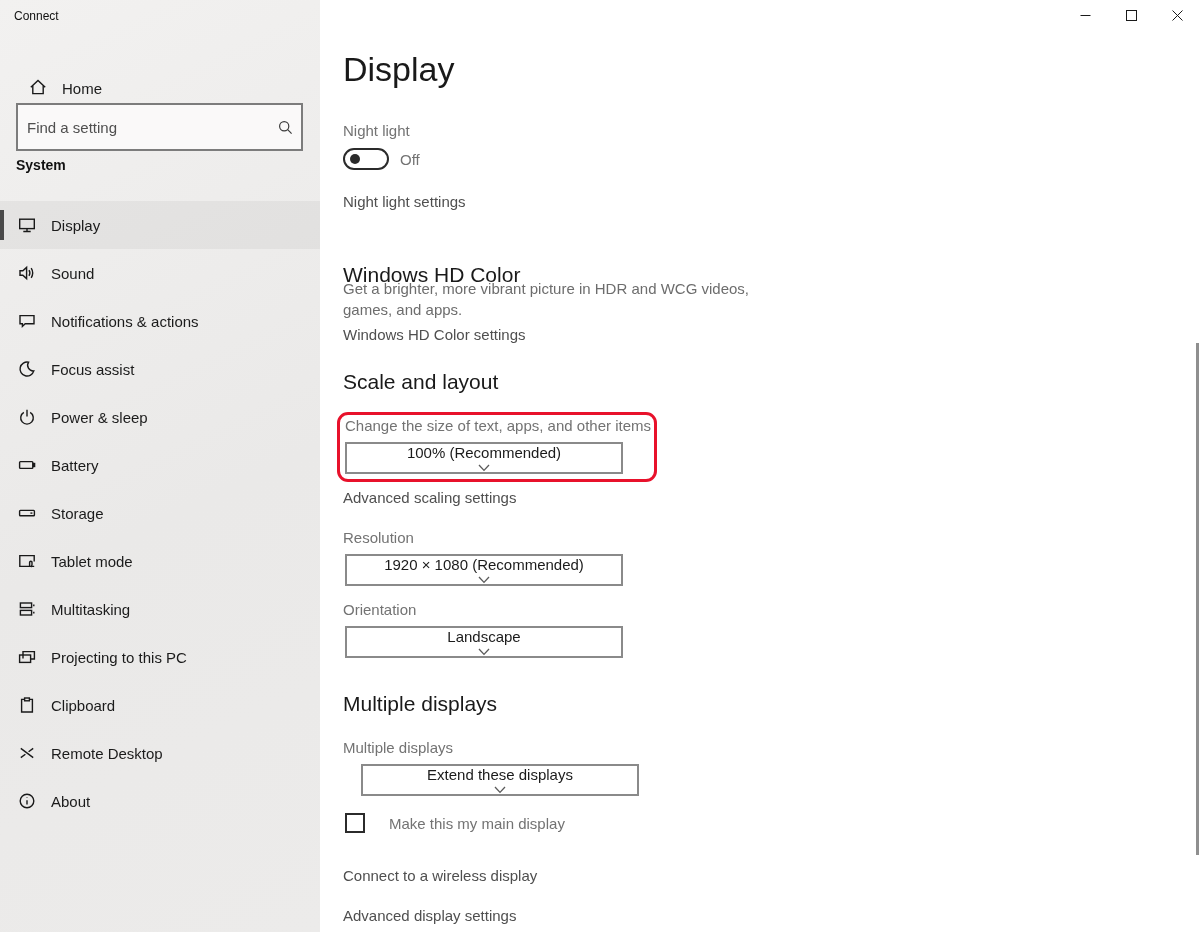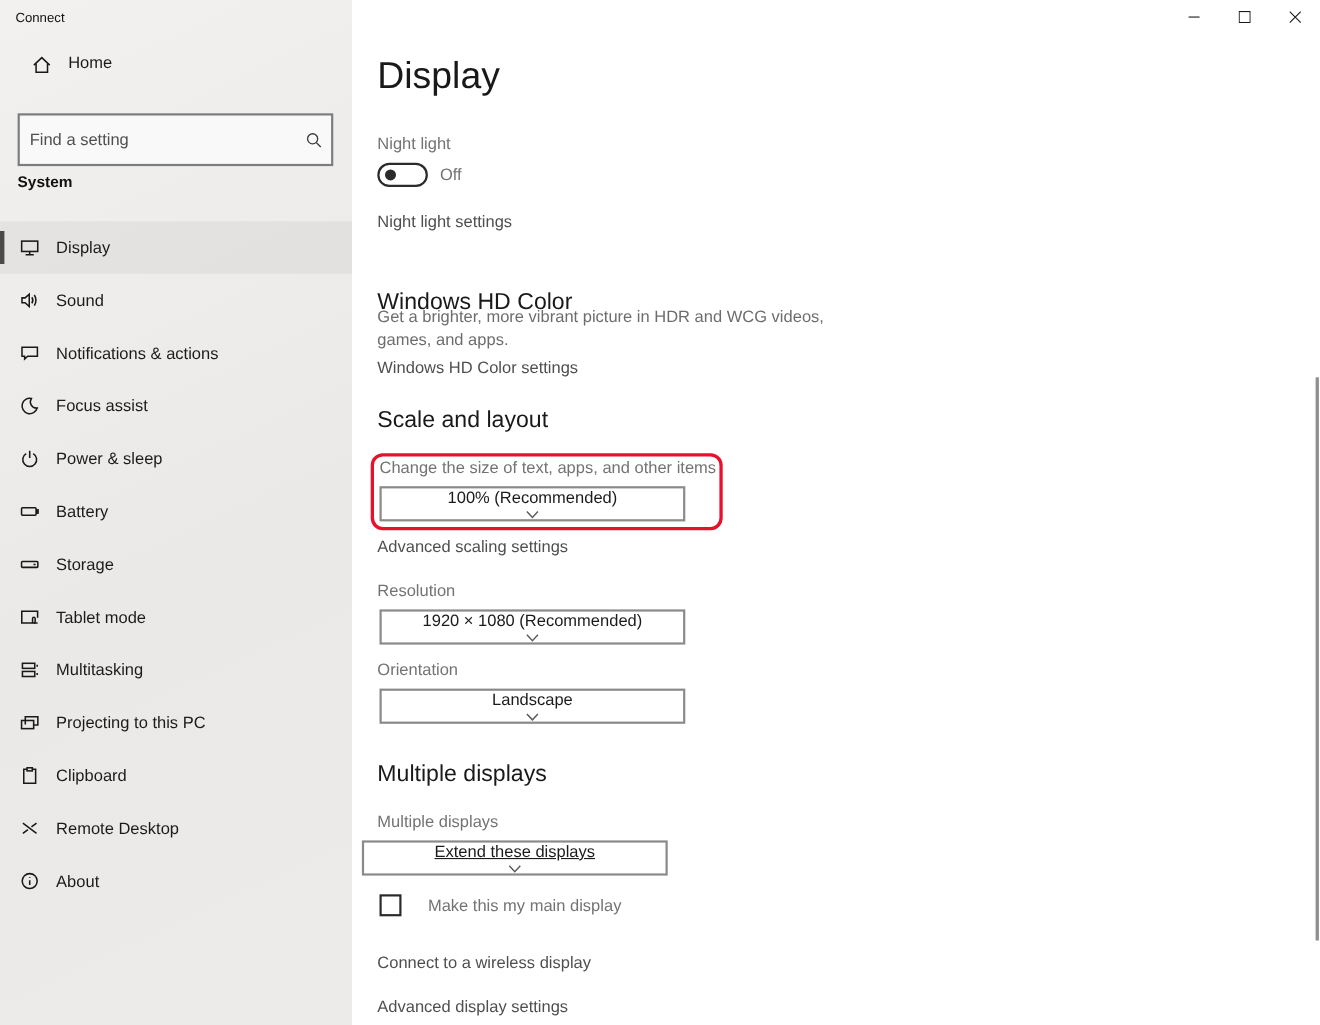--- a/index.html
+++ b/index.html
@@ -11,22 +11,22 @@
   .abs { position:absolute; }
 
   
   .sidebar {
     position:absolute; left:0; top:0; width:320px; height:932px;
     background:linear-gradient(155deg,#f2f1f0 0%,#eae9e8 55%,#ecebea 100%);
   }
   .window-title { position:absolute; left:14px; top:9px; font-size:12px; color:#111; }
   .home-row {
     position:absolute; left:0; top:49px; width:320px; height:48px;
-    display:flex; align-items:flex-start; padding-left:16px; gap:14px;
-    font-size:15px; cursor:pointer;margin-left:12px;
+    display:flex; align-items:flex-end; padding-left:28px; gap:14px;
+    font-size:15px; cursor:pointer;
   }
   .search-box {
     position:absolute; left:16px; top:103px; width:287px; height:48px;
     border:2px solid #7c7c7c; background:#faf9f9;
     display:flex; align-items:center;
   }
   .search-box input {
     flex:1; height:100%; border:none; outline:none; background:transparent;
     font-family:inherit; font-size:15px; color:#3c3c3c; padding-left:9px;
   }
@@ -317,21 +317,21 @@
   <span>Landscape</span>
   <span class="chev">
     <svg width="12" height="8" viewBox="0 0 12 8">
         <path d="M1 1 L6 6.4 L11 1" fill="none" stroke="#5a5a5a" stroke-width="1.3"></path>
       </svg>
   </span>
 </div>
 
 <div class="abs h2" style="left:343px; top:692px;">Multiple displays</div>
 <div class="abs lbl" style="left:343px; top:739px;">Multiple displays</div>
-<div class="abs dropdown" style="left:329px; top:764px;text-decoration:underline;">
+<div class="abs dropdown" style="left:361px; top:764px;">
   <span>Extend these displays</span>
   <span class="chev">
     <svg width="12" height="8" viewBox="0 0 12 8">
         <path d="M1 1 L6 6.4 L11 1" fill="none" stroke="#5a5a5a" stroke-width="1.3"></path>
       </svg>
   </span>
 </div>
 
 <div class="abs checkbox-row">
   <span class="checkbox"></span>

